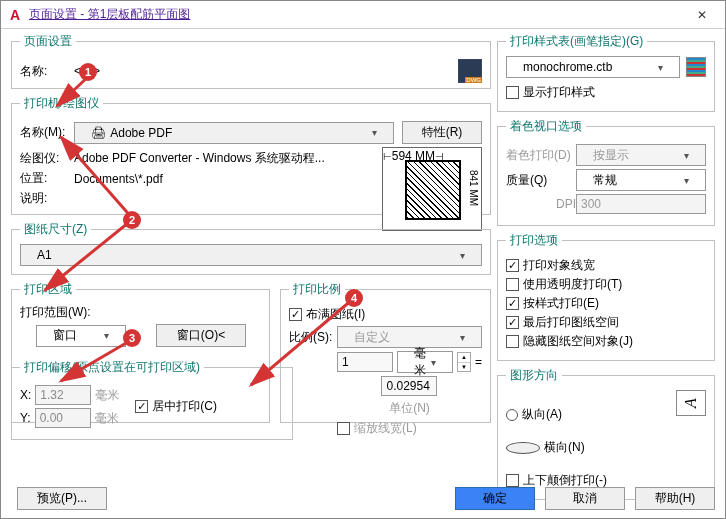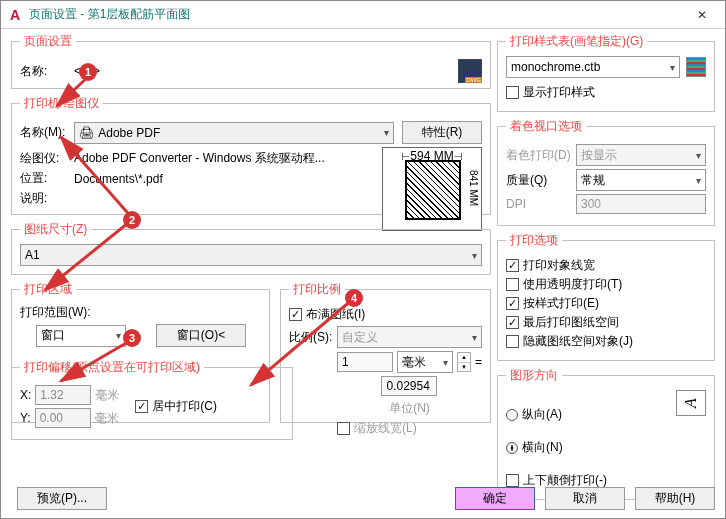--- a/index.html
+++ b/index.html
@@ -1,46 +1,46 @@
 <!DOCTYPE html>
 <html><head>
 <meta charset="utf-8">
 <style>
   * { box-sizing: border-box; font-family: "Microsoft YaHei", sans-serif; font-size: 12px; }
   body { margin: 0; background: #4a4a4a; }
   .window { width: 726px; height: 519px; background: #fff; border: 1px solid #888; position: relative; }
   .titlebar { height: 28px; background: #fff; display: flex; align-items: center; border-bottom: 1px solid #d0d0d0; padding-left: 6px; }
   .titlebar .appicon { width: 16px; height: 16px; display: flex; align-items: center; justify-content: center; color: #c8102e; font-weight: bold; font-size: 14px; margin-right: 6px; }
-  .title-text { flex: 1; color: #0f766e; }
+  .title-text { flex: 1; color: #4c1d95; text-decoration: underline; }
   .close-btn { width: 46px; height: 28px; display: flex; align-items: center; justify-content: center; color: #333; font-size: 14px; }
   .content { position: absolute; top: 28px; left: 0; right: 0; bottom: 0; padding: 8px 10px 10px 10px; }
   fieldset { border: 1px solid #c0c0c0; margin: 0 0 6px 0; padding: 6px 8px 8px 8px; position: relative; }
-  legend { font-size: 12px; color: #ef4444; padding: 0 4px; }
+  legend { font-size: 12px; color: #0f766e; padding: 0 4px; }
   .left-col { position: absolute; left: 10px; top: 4px; width: 480px; }
   .right-col { position: absolute; left: 496px; top: 4px; width: 218px; }
   .row { display: flex; align-items: center; margin: 3px 0; }
   .lbl { width: 54px; }
-  .sel { border: 1px solid #999; background: #f0f0f0; padding: 2px 4px; display: flex; align-items: center; justify-content: space-between; height: 22px; }
+  .sel { border: 1px solid #999; background: #f0f0f0; padding: 2px 16px; display: flex; align-items: center; justify-content: space-between; height: 22px; }
   .sel .chev { font-size: 10px; color: #555; }
   .sel-white { background: #fff; }
   .btn { border: 1px solid #999; background: #efefef; padding: 2px 10px; height: 23px; display: flex; align-items: center; justify-content: center; }
-  .btn-blue { border: 1px solid #2a6ab1; background: #f0abfc; }
+  .btn-blue { border: 1px solid #2a6ab1; background: #3b82f6; }
   .input { border: 1px solid #999; background: #f8f8f8; padding: 2px 4px; height: 20px; display: flex; align-items: center; }
   .input-disabled { color: #888; background: #f4f4f4; }
   .chk { display: flex; align-items: center; gap: 4px; margin: 2px 0; }
   .chk .box { width: 13px; height: 13px; border: 1px solid #555; display: flex; align-items: center; justify-content: center; font-size: 10px; line-height: 1; background: #fff; }
   .chk .box.checked::after { content: "✓"; color: #000; font-size: 11px; }
   .radio { display: flex; align-items: center; gap: 4px; margin: 16px 0; }
   .radio .circ { width: 12px; height: 12px; border: 1px solid #555; border-radius: 50%; display: flex; align-items: center; justify-content: center; }
   .radio .circ.sel::after { content: ""; width: 6px; height: 6px; background: #000; border-radius: 50%; }
   .dwg-icon { width: 24px; height: 24px; background: linear-gradient(#2b3a55,#2b3a55); position: relative; border: 1px solid #3a4760; }
   .dwg-icon::after { content: "DWG"; position: absolute; bottom: -1px; right: -1px; font-size: 6px; background: #d17f1e; color: #fff; padding: 0 1px; }
   .paper-prev { width: 100px; height: 84px; border: 1px solid #666; position: relative; background: #fff; }
   .paper-prev .hatch { position: absolute; top: 12px; left: 22px; width: 56px; height: 60px; background: repeating-linear-gradient(45deg,#000 0,#000 1px,#fff 1px,#fff 4px); border: 2px solid #000; }
-  .paper-prev .w { position: absolute; top: 1px; left: 0; right: 0; text-align: center; font-size: 10px; }
+  .paper-prev .w { position: absolute; top: 1px; left: 0; right: 0; text-align: left; font-size: 10px; }
   .paper-prev .h { position: absolute; top: 22px; right: 2px; writing-mode: vertical-rl; font-size: 10px; }
   .landscape-icon { width: 30px; height: 26px; border: 1px solid #888; display: flex; align-items: center; justify-content: center; background: #fff; }
   .landscape-icon span { transform: rotate(-90deg); font-style: italic; font-family: serif; font-size: 16px; }
   .style-icon { width: 20px; height: 20px; border: 1px solid #888; background: repeating-linear-gradient(0deg,#c33 0,#c33 2px,#4a8 2px,#4a8 4px,#28c 4px,#28c 6px); display:inline-block; }
   .bottom-btns { position: absolute; bottom: 8px; right: 10px; display: flex; gap: 10px; }
   .bottom-btns .btn { width: 80px; }
   .preview-btn { position: absolute; bottom: 8px; left: 16px; width: 90px; }
   .annot { position: absolute; pointer-events: none; z-index: 50; }
   .num-circle { width: 18px; height: 18px; background: #d43434; border-radius: 50%; color: #fff; display: flex; align-items: center; justify-content: center; font-size: 11px; font-weight: bold; }
   svg.arrows { position: absolute; top:0; left:0; pointer-events:none; z-index:49;}
@@ -220,21 +220,21 @@
             </div>
           </div>
         <div class="row">
             <span style="width:70px;">质量(Q)</span>
             <div class="sel sel-white" style="flex:1;">
               <span>常规</span>
               <span class="chev">▾</span>
             </div>
           </div>
         <div class="row">
-            <span style="width:70px;" class="small-disabled">DPI</span>
+            <span style="width:70px;text-align:right;" class="small-disabled">DPI</span>
             <div class="input input-disabled" style="flex:1;">
               <span class="small-disabled">300</span>
             </div>
           </div>
       </fieldset>
 
       <fieldset>
         <legend>打印选项</legend>
         <div class="chk">
             <div class="box checked"></div>

